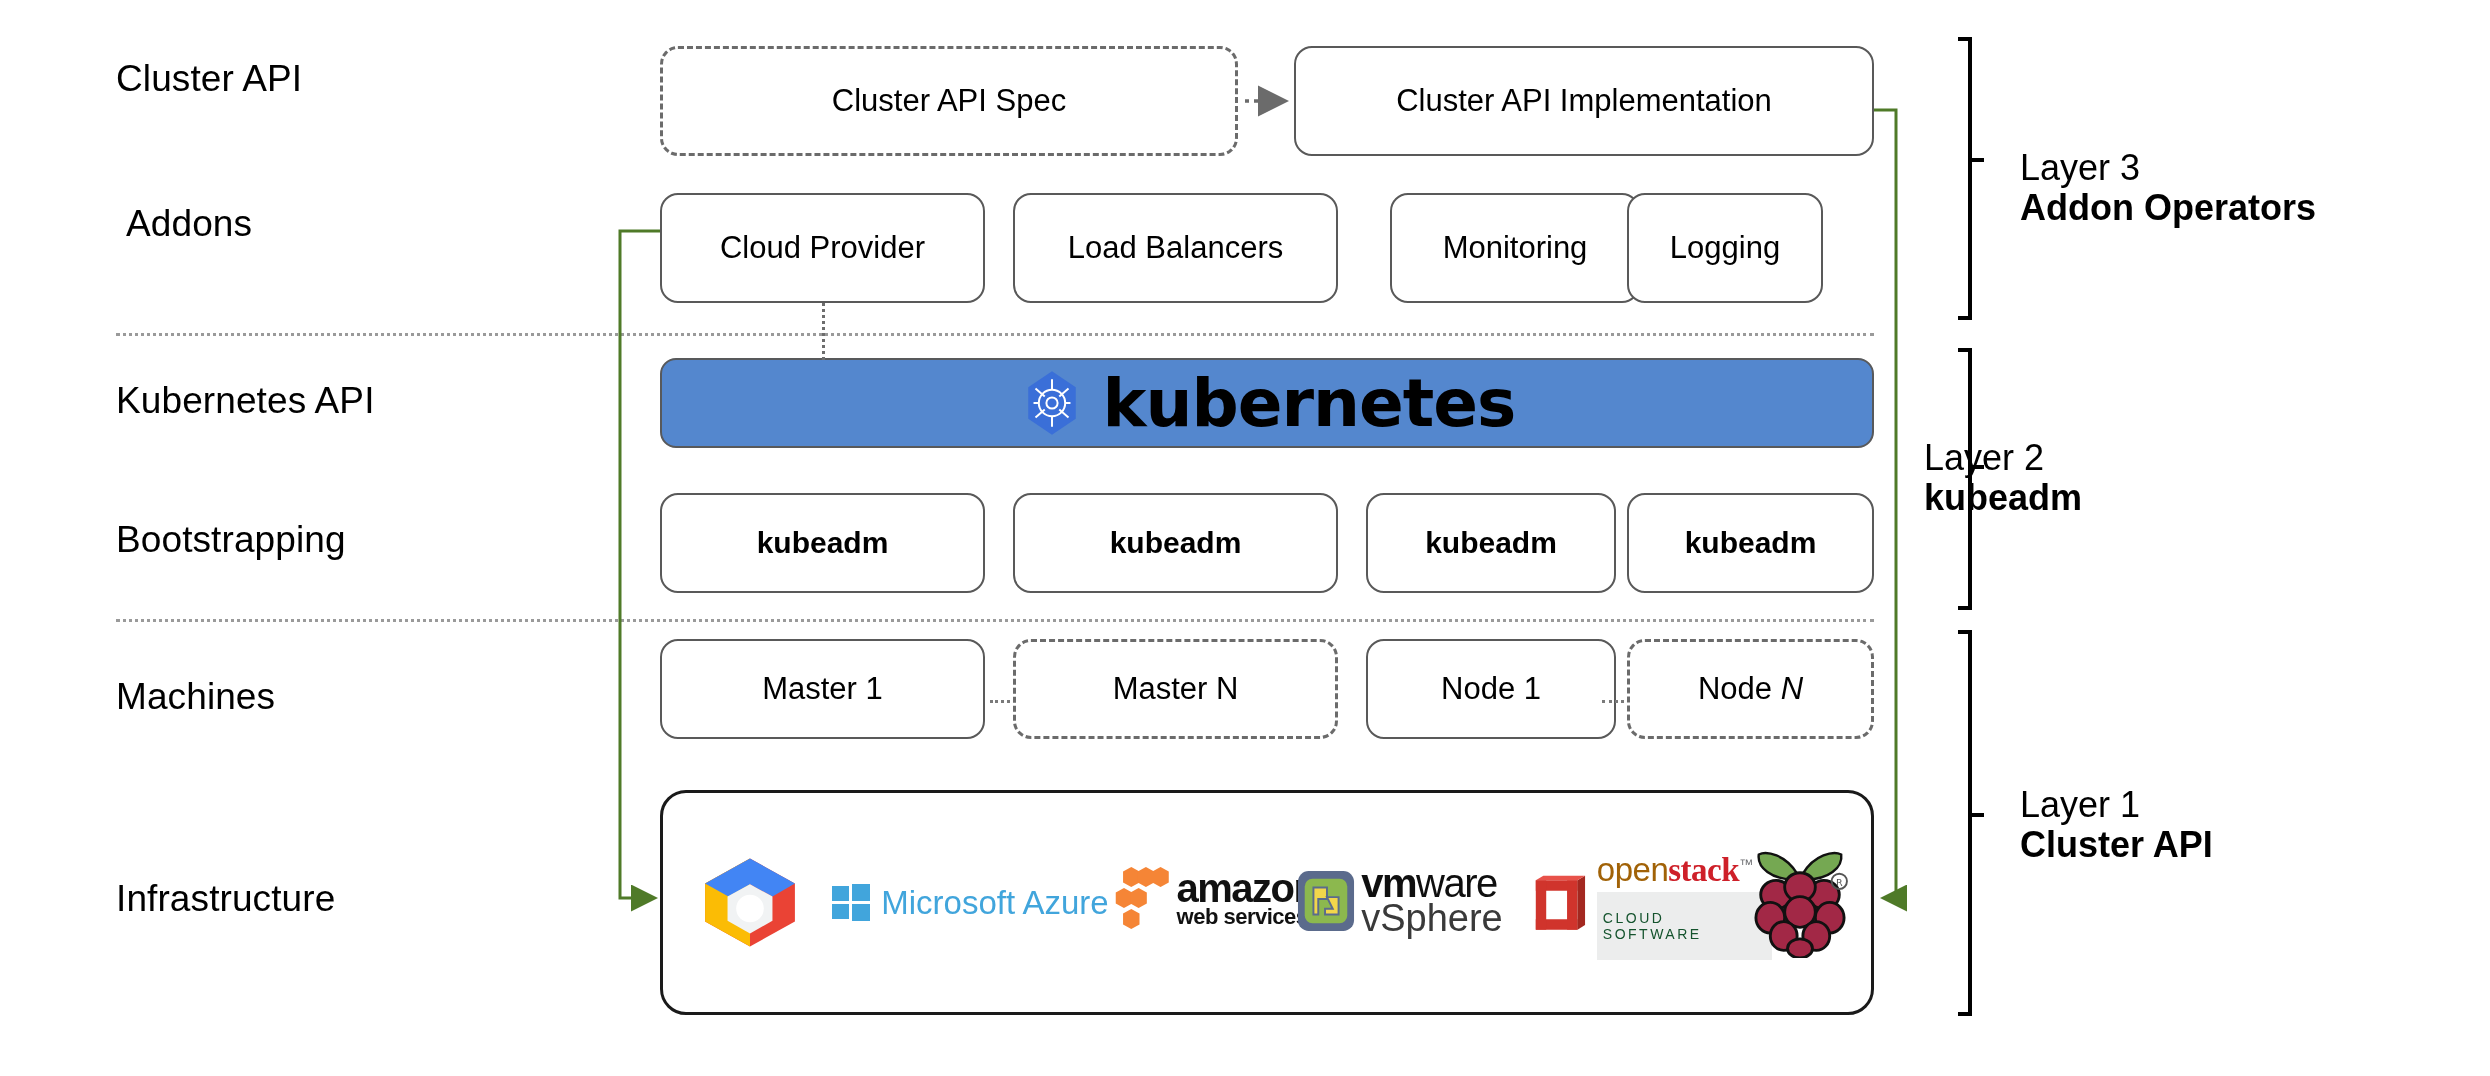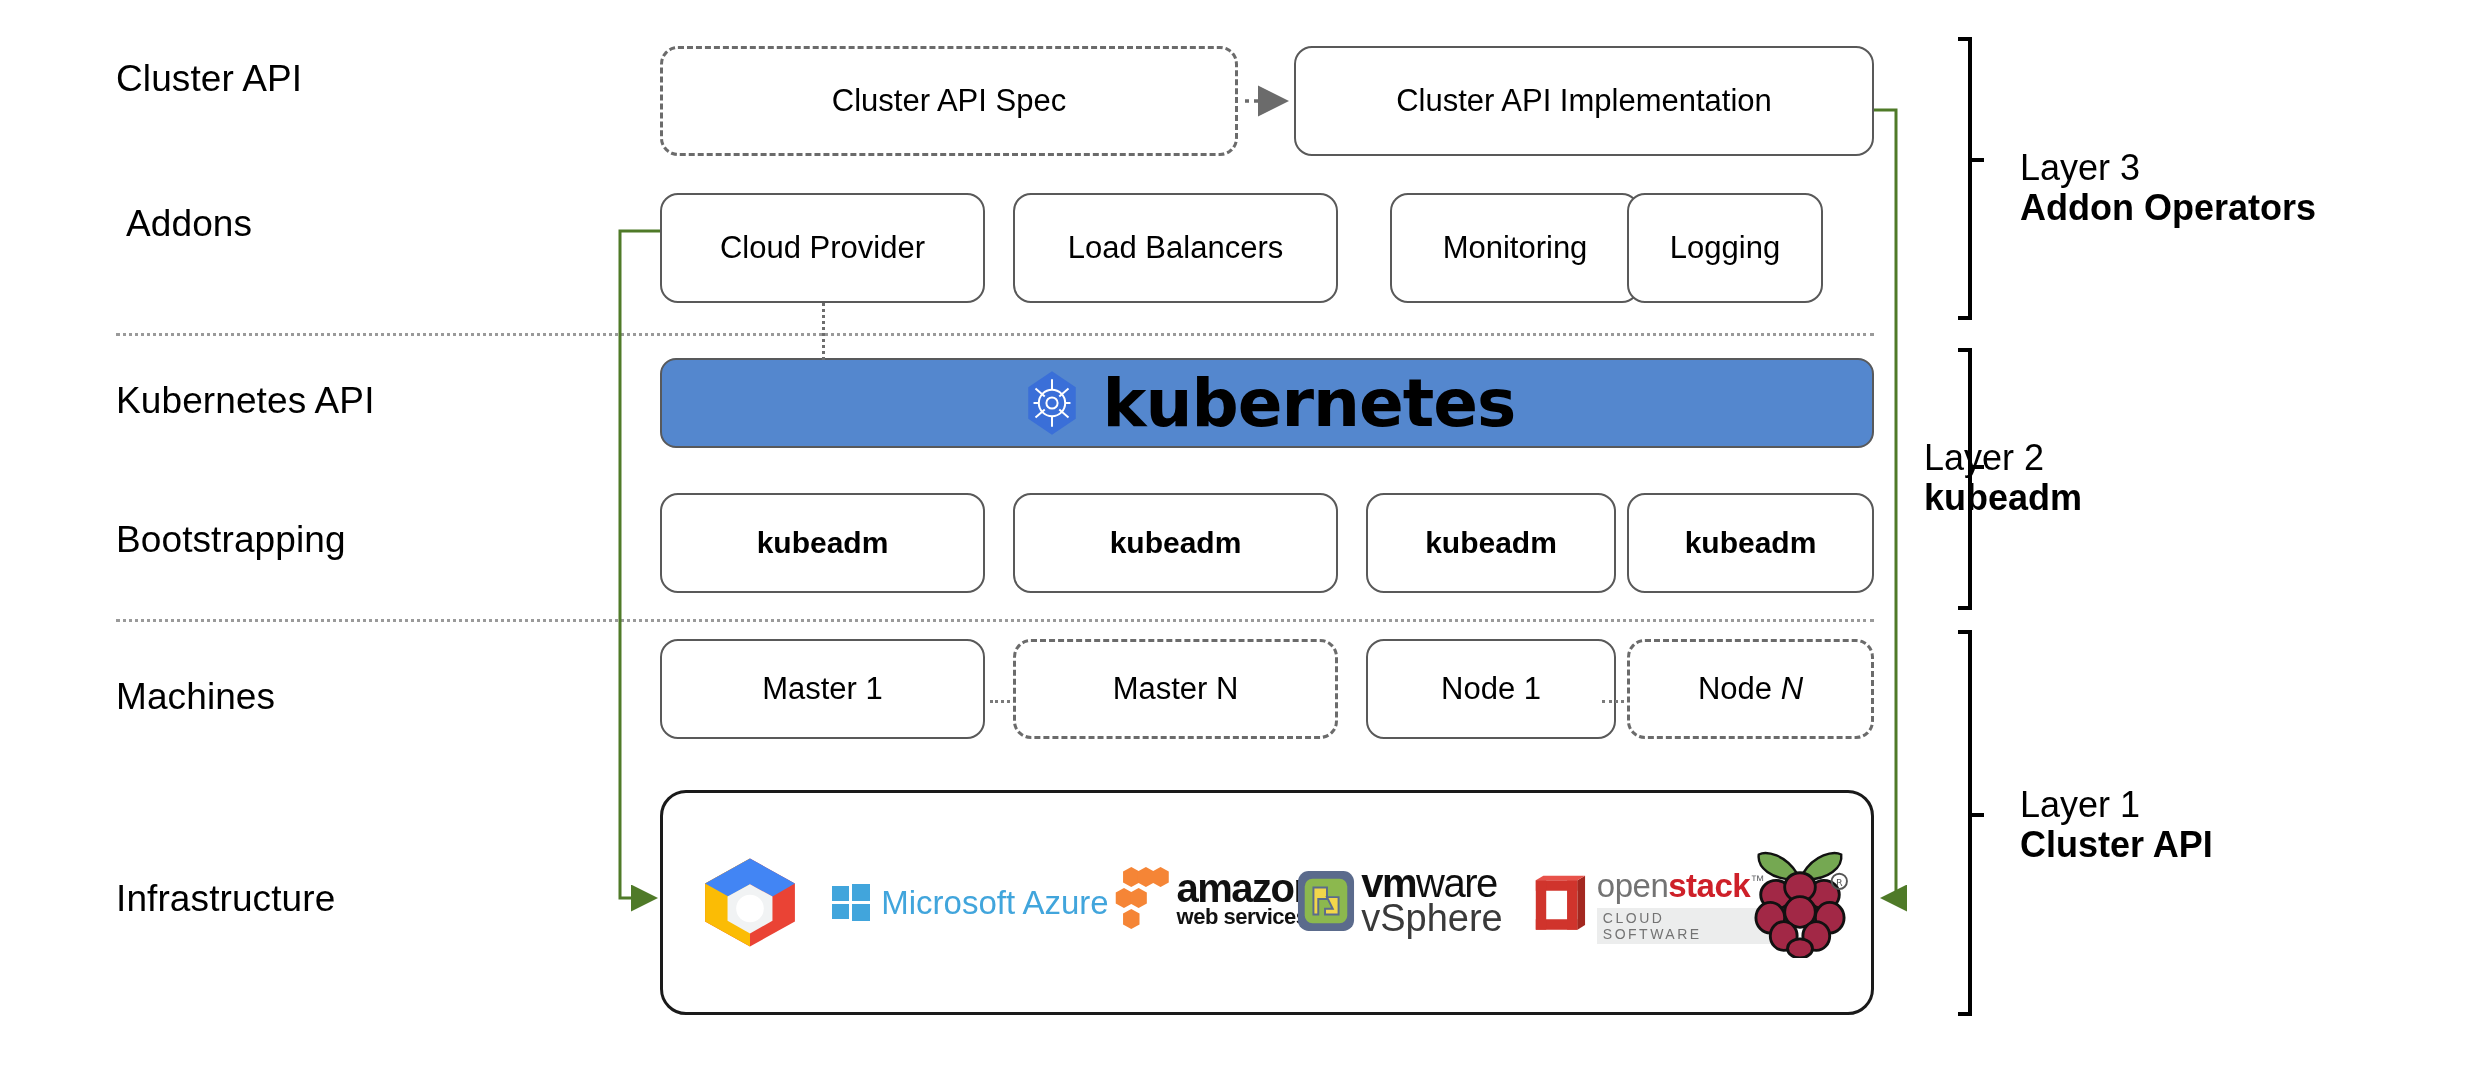--- a/index.html
+++ b/index.html
@@ -119,26 +119,26 @@
   }
   .aws-text { display: flex; flex-direction: column; align-items: flex-start; line-height: .95; }
   .aws-amazon { font-size: 40px; font-weight: bold; color: #111; letter-spacing: -1.5px; }
   .aws-sub { font-size: 22px; font-weight: bold; color: #111; letter-spacing: -.5px; }
   .vm-text { display: flex; flex-direction: column; align-items: flex-start; line-height: .92; margin-left: 6px;}
   .vm-ware { font-size: 40px; color: #0f0f0f; letter-spacing: -1.5px; }
   .vm-ware b { font-weight: 900; }
   .vm-sphere { font-size: 38px; color: #3a3a3a; }
   .os-text { display: flex; flex-direction: column; align-items: flex-start; margin-left: 8px; }
   .os-main { font-size: 33px; letter-spacing: -.5px; }
-  .os-open { color: #737373; }
-  .os-stack { color: #CE2029; font-weight: bold; }
+  .os-open { color: #a16207; }
+  .os-stack { color: #CE2029; font-weight: bold; font-family: Liberation Serif, serif; }
   .os-tm { font-size: 14px; color: #6d6e71; vertical-align: super; }
   .os-sub {
-    font-size: 14px; color: #737373; letter-spacing: 2.5px;
-    background: #eceded; padding: 2px 6px; margin-top: 3px;
+    font-size: 14px; color: #14532d; letter-spacing: 2.5px;
+    background: #eceded; padding: 18px 6px; margin-top: 3px;
   }
   .italic { font-style: italic; }
 </style>
 </head>
 <body>
 
 <div id="stage">
 
   <div class="row-label" style="left:116px; top:58px;">Cluster API</div>
   <div class="row-label" style="left:126px; top:203px;">Addons</div>

